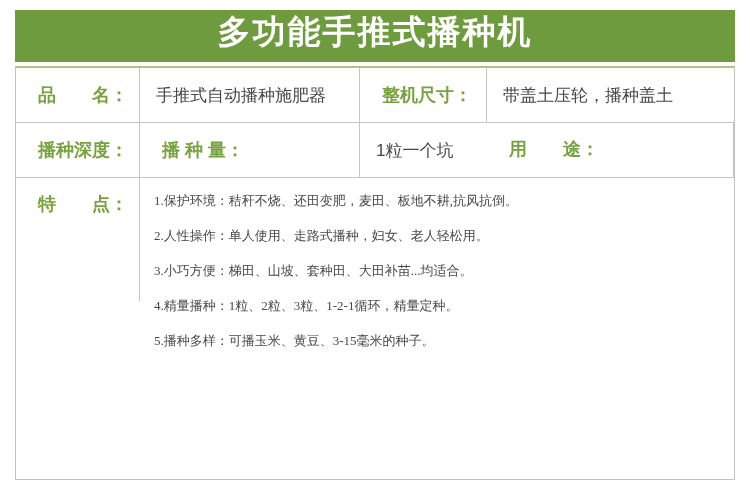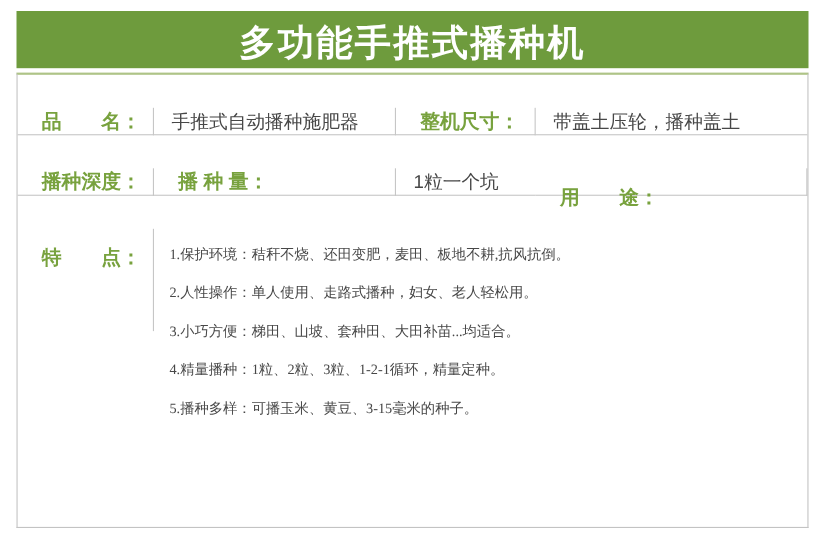--- a/index.html
+++ b/index.html
@@ -7,42 +7,42 @@
     width:750px;height:492px;overflow:hidden;
     font-family:"Liberation Sans","DejaVu Sans",sans-serif;
     -webkit-font-smoothing:antialiased;
   }
   .page{width:750px;height:492px;position:relative;background:#fff;}
 
   
   .hdr{
     margin:10px 15px 0 15px;width:720px;height:52px;
     background:var(--green);
-    display:flex;align-items:flex-end;justify-content:center;
+    display:flex;align-items:flex-start;justify-content:center;
   }
   .hdr-title{
     color:#ffffff;font-size:33px;font-weight:bold;letter-spacing:2px;
   }
 
   
   .tbl{
     margin:4px 15px 0 15px;width:718px;
     border:1px solid #c3c3c3;
     border-top:2px solid #aec487;
     display:grid;
     grid-template-columns:124px 220px 127px 1fr;
     grid-template-rows:55px 55px 123px 178px;
     background:#fff;
   }
   .cell{
     border-right:1px solid #c6c6c6;
     border-bottom:1px solid #c6c6c6;
     display:flex;align-items:center;
     box-sizing:border-box;
-    color:#474747;font-size:17px;margin-top:30px;
+    color:#474747;font-size:17px;
   }
   .cell.last-col{border-right:none;}
   .cell.last-row{border-bottom:none;font-family:Liberation Serif, serif;}
   .lbl{
     color:var(--label-green);font-weight:bold;font-size:18px;
     padding-left:22px;
   }
   .val{padding-left:16px;padding-right:10px;}
   .span3{grid-column:2 / 5;}
   .top-align{align-items:flex-start;}

